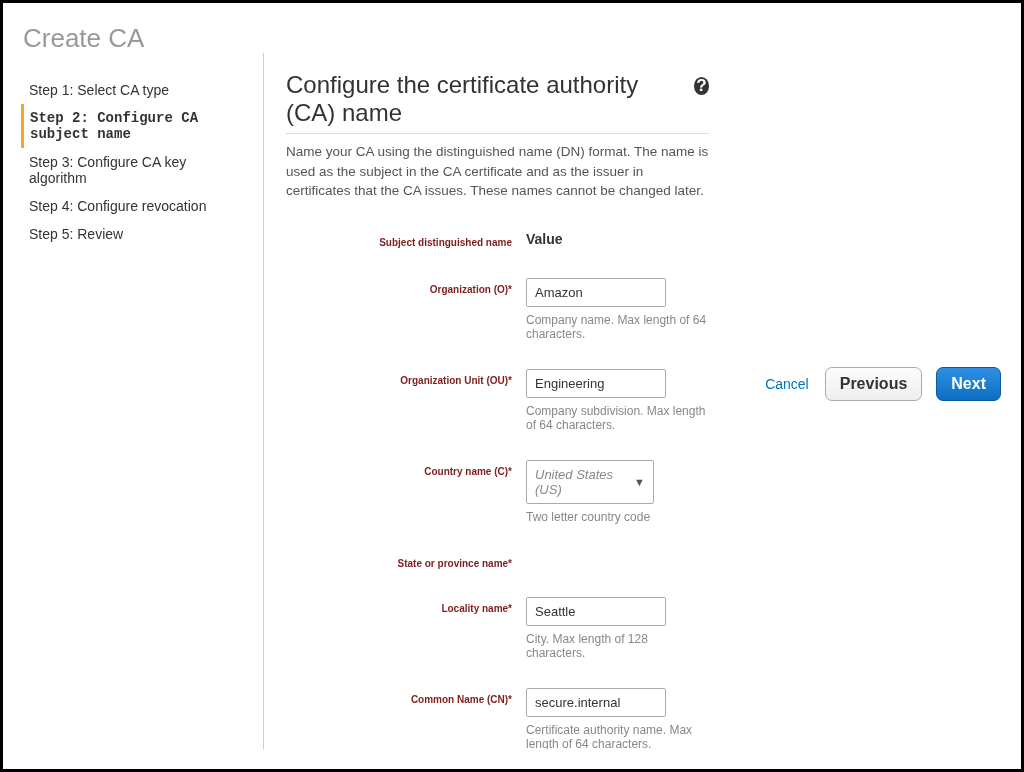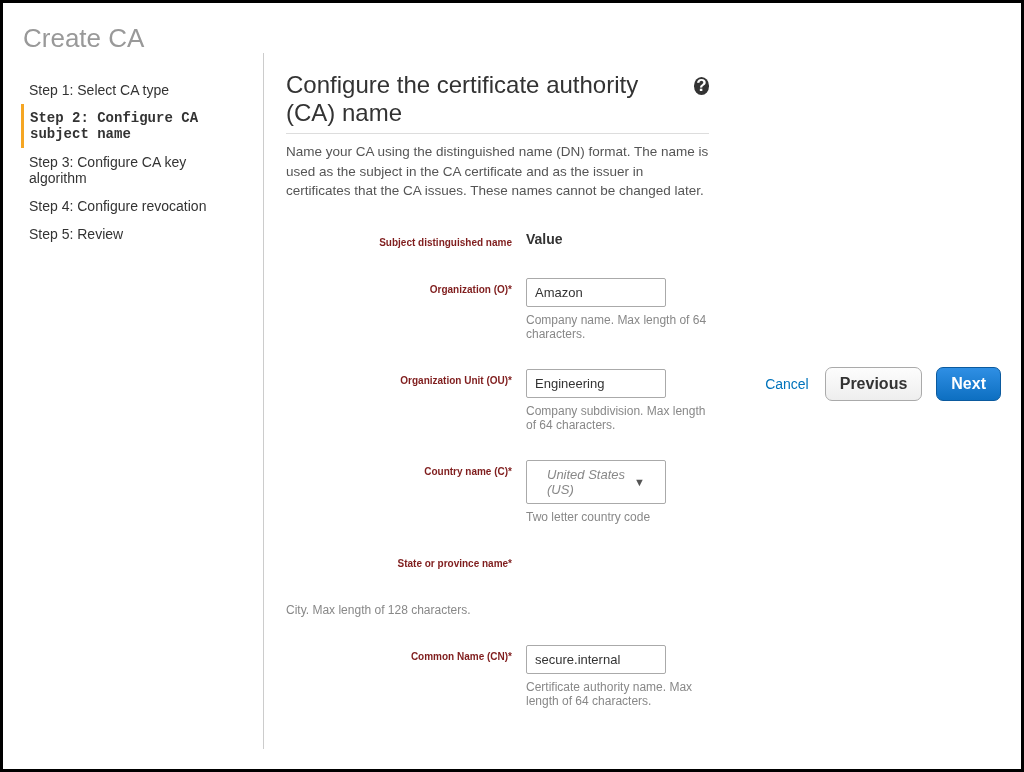--- a/index.html
+++ b/index.html
@@ -123,22 +123,22 @@
     }
     .text-input {
       width: 140px;
       padding: 6px 8px;
       font-size: 13px;
       border: 1px solid #aaa;
       border-radius: 2px;
       color: #333;
     }
     .select-box {
-      width: 140px;
-      padding: 6px 20px;
+      width: 128px;
+      padding: 6px 8px;
       font-size: 13px;
       border: 1px solid #aaa;
       border-radius: 2px;
       color: #888;
       font-style: italic;
       display: flex;
       align-items: center;
       justify-content: space-between;
       cursor: pointer;
       background: #fff;
@@ -241,21 +241,23 @@
           </div>
           <div class="hint">Two letter country code</div>
         </div>
       </div>
 
       <div class="form-row">
         <label class="form-label">State or province name*</label>
       </div>
 
       <div class="form-row">
-        <div class="form-value-col">
+        <label class="form-label">Locality name*</label>
+        <div class="form-value-col">
+          <input type="text" class="text-input" value="Seattle" style="">
           <div class="hint">City. Max length of 128 characters.</div>
         </div>
       </div>
 
       <div class="form-row">
         <label class="form-label">Common Name (CN)*</label>
         <div class="form-value-col">
           <input type="text" class="text-input" value="secure.internal" style="">
           <div class="hint">Certificate authority name. Max length of 64 characters.</div>
         </div>

